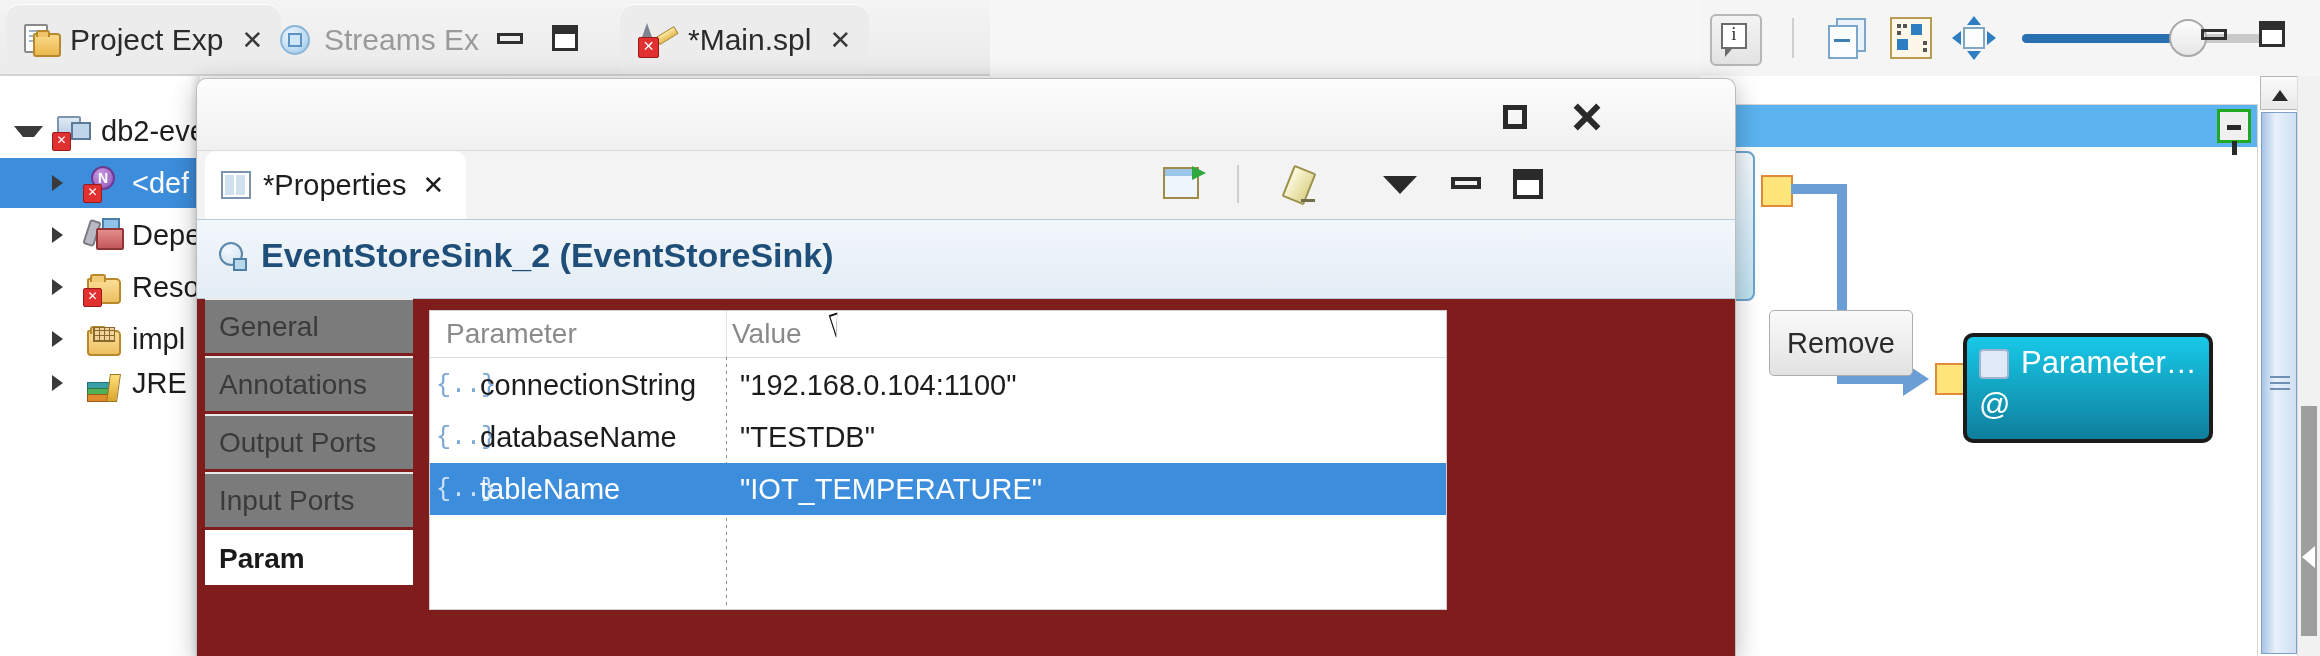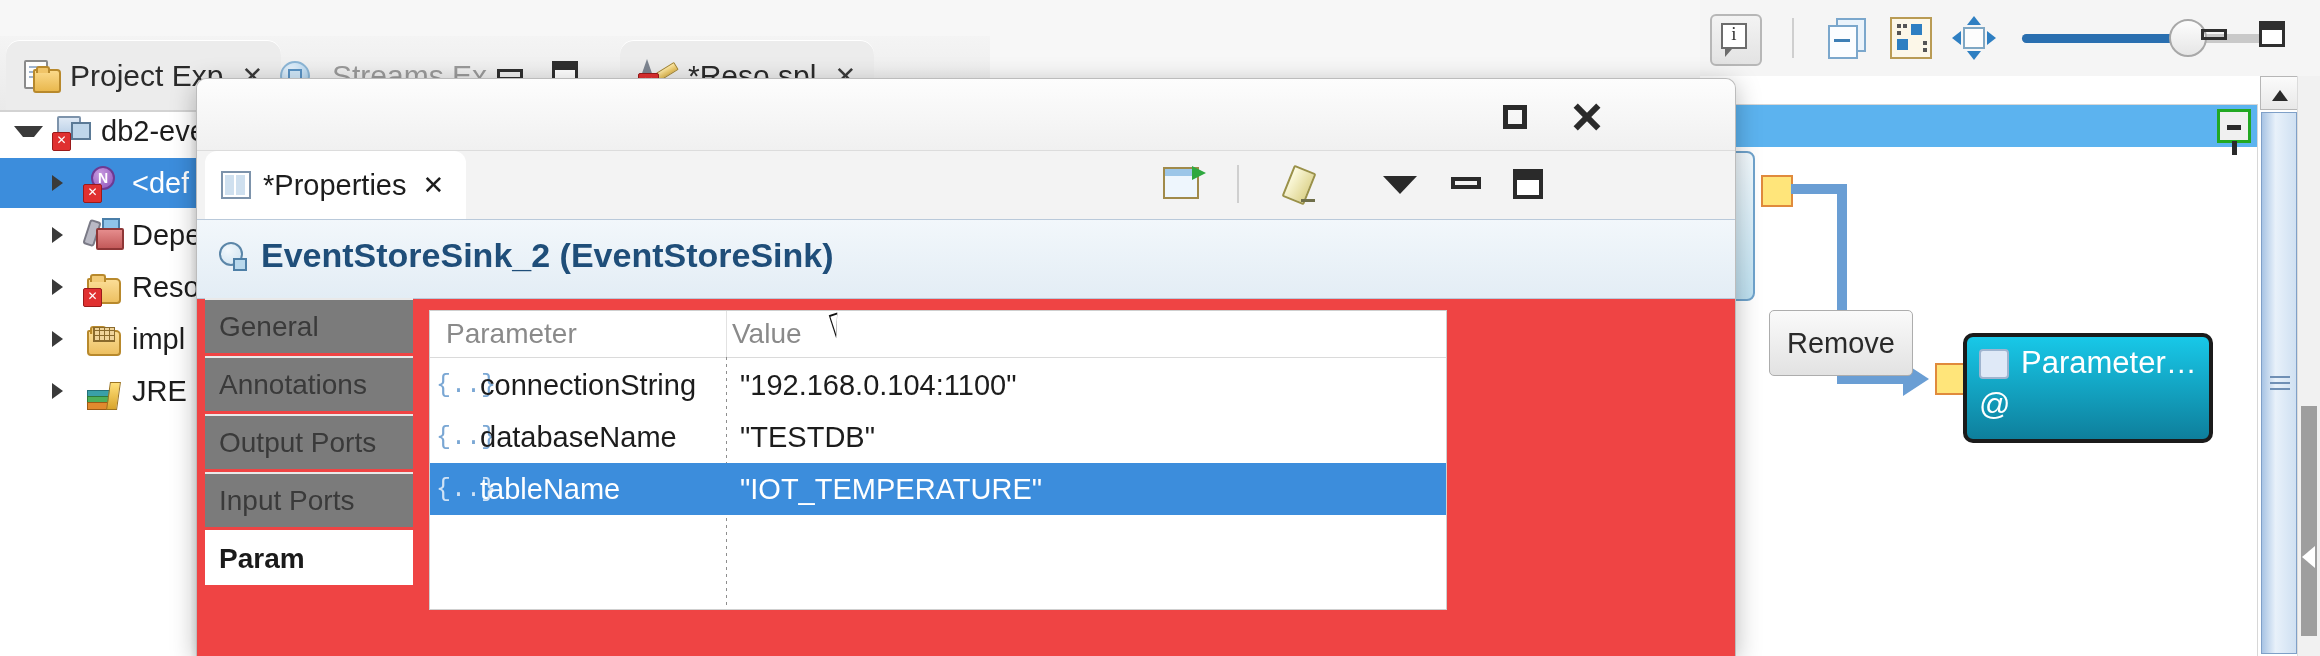--- a/index.html
+++ b/index.html
@@ -11,21 +11,20 @@
   }
   #root{position:relative;width:2320px;height:656px;}
 
   
   .wb-bg{position:absolute;inset:0;background:#f7f7f7;}
 
   
   .tabstrip{
     position:absolute;left:0;top:0;width:990px;height:76px;
     background:linear-gradient(#f4f4f4,#eaeaea);
-    margin-top:36px;
   }
   .tabstrip:after{
     content:"";position:absolute;left:0;right:0;bottom:0;height:2px;background:#d3d3d3;
   }
   .vtab{
     position:absolute;top:4px;height:72px;display:flex;align-items:center;
     padding:0 18px;box-sizing:border-box;
     font-size:30px;color:#2b2b2b;white-space:nowrap;
   }
   .vtab.active{
@@ -192,21 +191,21 @@
   .ic-newwin .w:before{content:"";position:absolute;left:0;top:0;right:0;height:7px;background:#9cc6e8;}
   .ic-newwin .ar{position:absolute;right:-3px;top:-1px;width:0;height:0;border-left:14px solid #2fa83f;border-top:7px solid transparent;border-bottom:7px solid transparent;}
   .ic-erase{position:relative;width:38px;height:38px;}
   .ic-erase .bd{position:absolute;left:6px;top:2px;width:20px;height:30px;background:linear-gradient(100deg,#fdfbe0,#ddd38c);border:2px solid #9a9148;transform:rotate(22deg);border-radius:2px;}
   .ic-erase .ln{position:absolute;left:20px;top:33px;width:14px;height:3px;background:#6f6f4a;}
   .g-dn{width:0;height:0;border-left:17px solid transparent;border-right:17px solid transparent;border-top:18px solid #2a2a2a;}
   .g-min2{width:30px;height:12px;border:4px solid #2a2a2a;box-sizing:border-box;}
   .g-max2{width:30px;height:30px;border:4px solid #2a2a2a;box-sizing:border-box;position:relative;background:#fff;}
   .g-max2:before{content:"";position:absolute;left:0;top:0;right:0;height:7px;background:#2a2a2a;}
 
-  .dlg-body{position:absolute;left:0;top:140px;right:0;bottom:0;background:#ef4444;border-top:1px solid #b9c9da;}
+  .dlg-body{position:absolute;left:0;top:140px;right:0;bottom:0;background:#7f1d1d;border-top:1px solid #b9c9da;}
   .dlg-head{position:absolute;left:0;top:0;right:0;height:78px;
      background:linear-gradient(#f2f7fb,#e3edf5);border-bottom:1px solid #b9c9da;}
   .dlg-head .hicon{position:absolute;left:20px;top:22px;width:34px;height:34px;}
   .dlg-head .hicon .c{position:absolute;left:2px;top:0px;width:24px;height:24px;border-radius:50%;
      background:radial-gradient(circle at 35% 30%,#f2f8fc,#cde2f0);border:2px solid #5b86a8;box-sizing:border-box;}
   .dlg-head .hicon .s{position:absolute;left:16px;top:16px;width:14px;height:13px;background:#b8d8ec;border:2px solid #4d7fa6;box-sizing:border-box;}
   .dlg-head .htxt{position:absolute;left:64px;top:16px;font-size:34px;font-weight:bold;color:#1f4e79;white-space:nowrap;}
 
   .sidelist{position:absolute;left:8px;top:78px;width:208px;bottom:0;}
   .sideitem{position:relative;height:55px;margin-bottom:3px;background:#7b7b7b;display:flex;align-items:center;
@@ -372,21 +371,21 @@
     <div class="trow" style="top:238px;">
       <div style="width:52px;flex:0 0 52px;"></div>
       <div class="arrow"></div>
       <div class="ticon ic-fold">
         <div class="fl"></div>
           <div class="grid"></div>
       </div>
       <span class="tlbl">impl</span>
     </div>
 
-    <div class="trow" style="top:290px;text-align:right;">
+    <div class="trow" style="top:282px;text-align:right;">
       <div style="width:52px;flex:0 0 52px;"></div>
       <div class="arrow"></div>
       <div class="ticon ic-lib">
         <div class="b1"></div>
           <div class="b2"></div>
           <div class="b3"></div>
           <div class="bk"></div>
       </div>
       <span class="tlbl">JRE</span>
     </div>
@@ -395,41 +394,41 @@
 
   <div class="tabstrip">
     <div class="vtab active" style="left:6px;">
       <div class="ic-projexp">
         <div class="pg"></div>
           <div class="fl"></div>
       </div>
       <span class="tlabel">Project Exp</span>
       <span class="closex">✕</span>
     </div>
-    <div class="vtab inactive" style="left:260px;gap:8px;">
+    <div class="vtab inactive" style="left:260px;">
       <div class="ic-streams">
         <div class="circ"></div>
           <div class="sq"></div>
       </div>
       <span class="tlabel">Streams Ex</span>
     </div>
     <div class="winbtn" style="left:490px;top:18px;">
       <div class="g-min"></div>
     </div>
     <div class="winbtn" style="left:545px;top:18px;">
       <div class="g-max"></div>
     </div>
 
     <div class="vtab active" style="left:620px;">
       <div class="ic-spl">
         <div class="comp"></div>
           <div class="pen"></div>
           <div class="xerr">✕</div>
       </div>
-      <span class="tlabel">*Reso.spl</span>
+      <span class="tlabel">*Main.spl</span>
       <span class="closex">✕</span>
     </div>
   </div>
 
   <div class="winbtn" style="left:2194px;top:14px;">
     <div class="g-min"></div>
   </div>
   <div class="winbtn" style="left:2252px;top:14px;">
     <div class="g-max"></div>
   </div>

